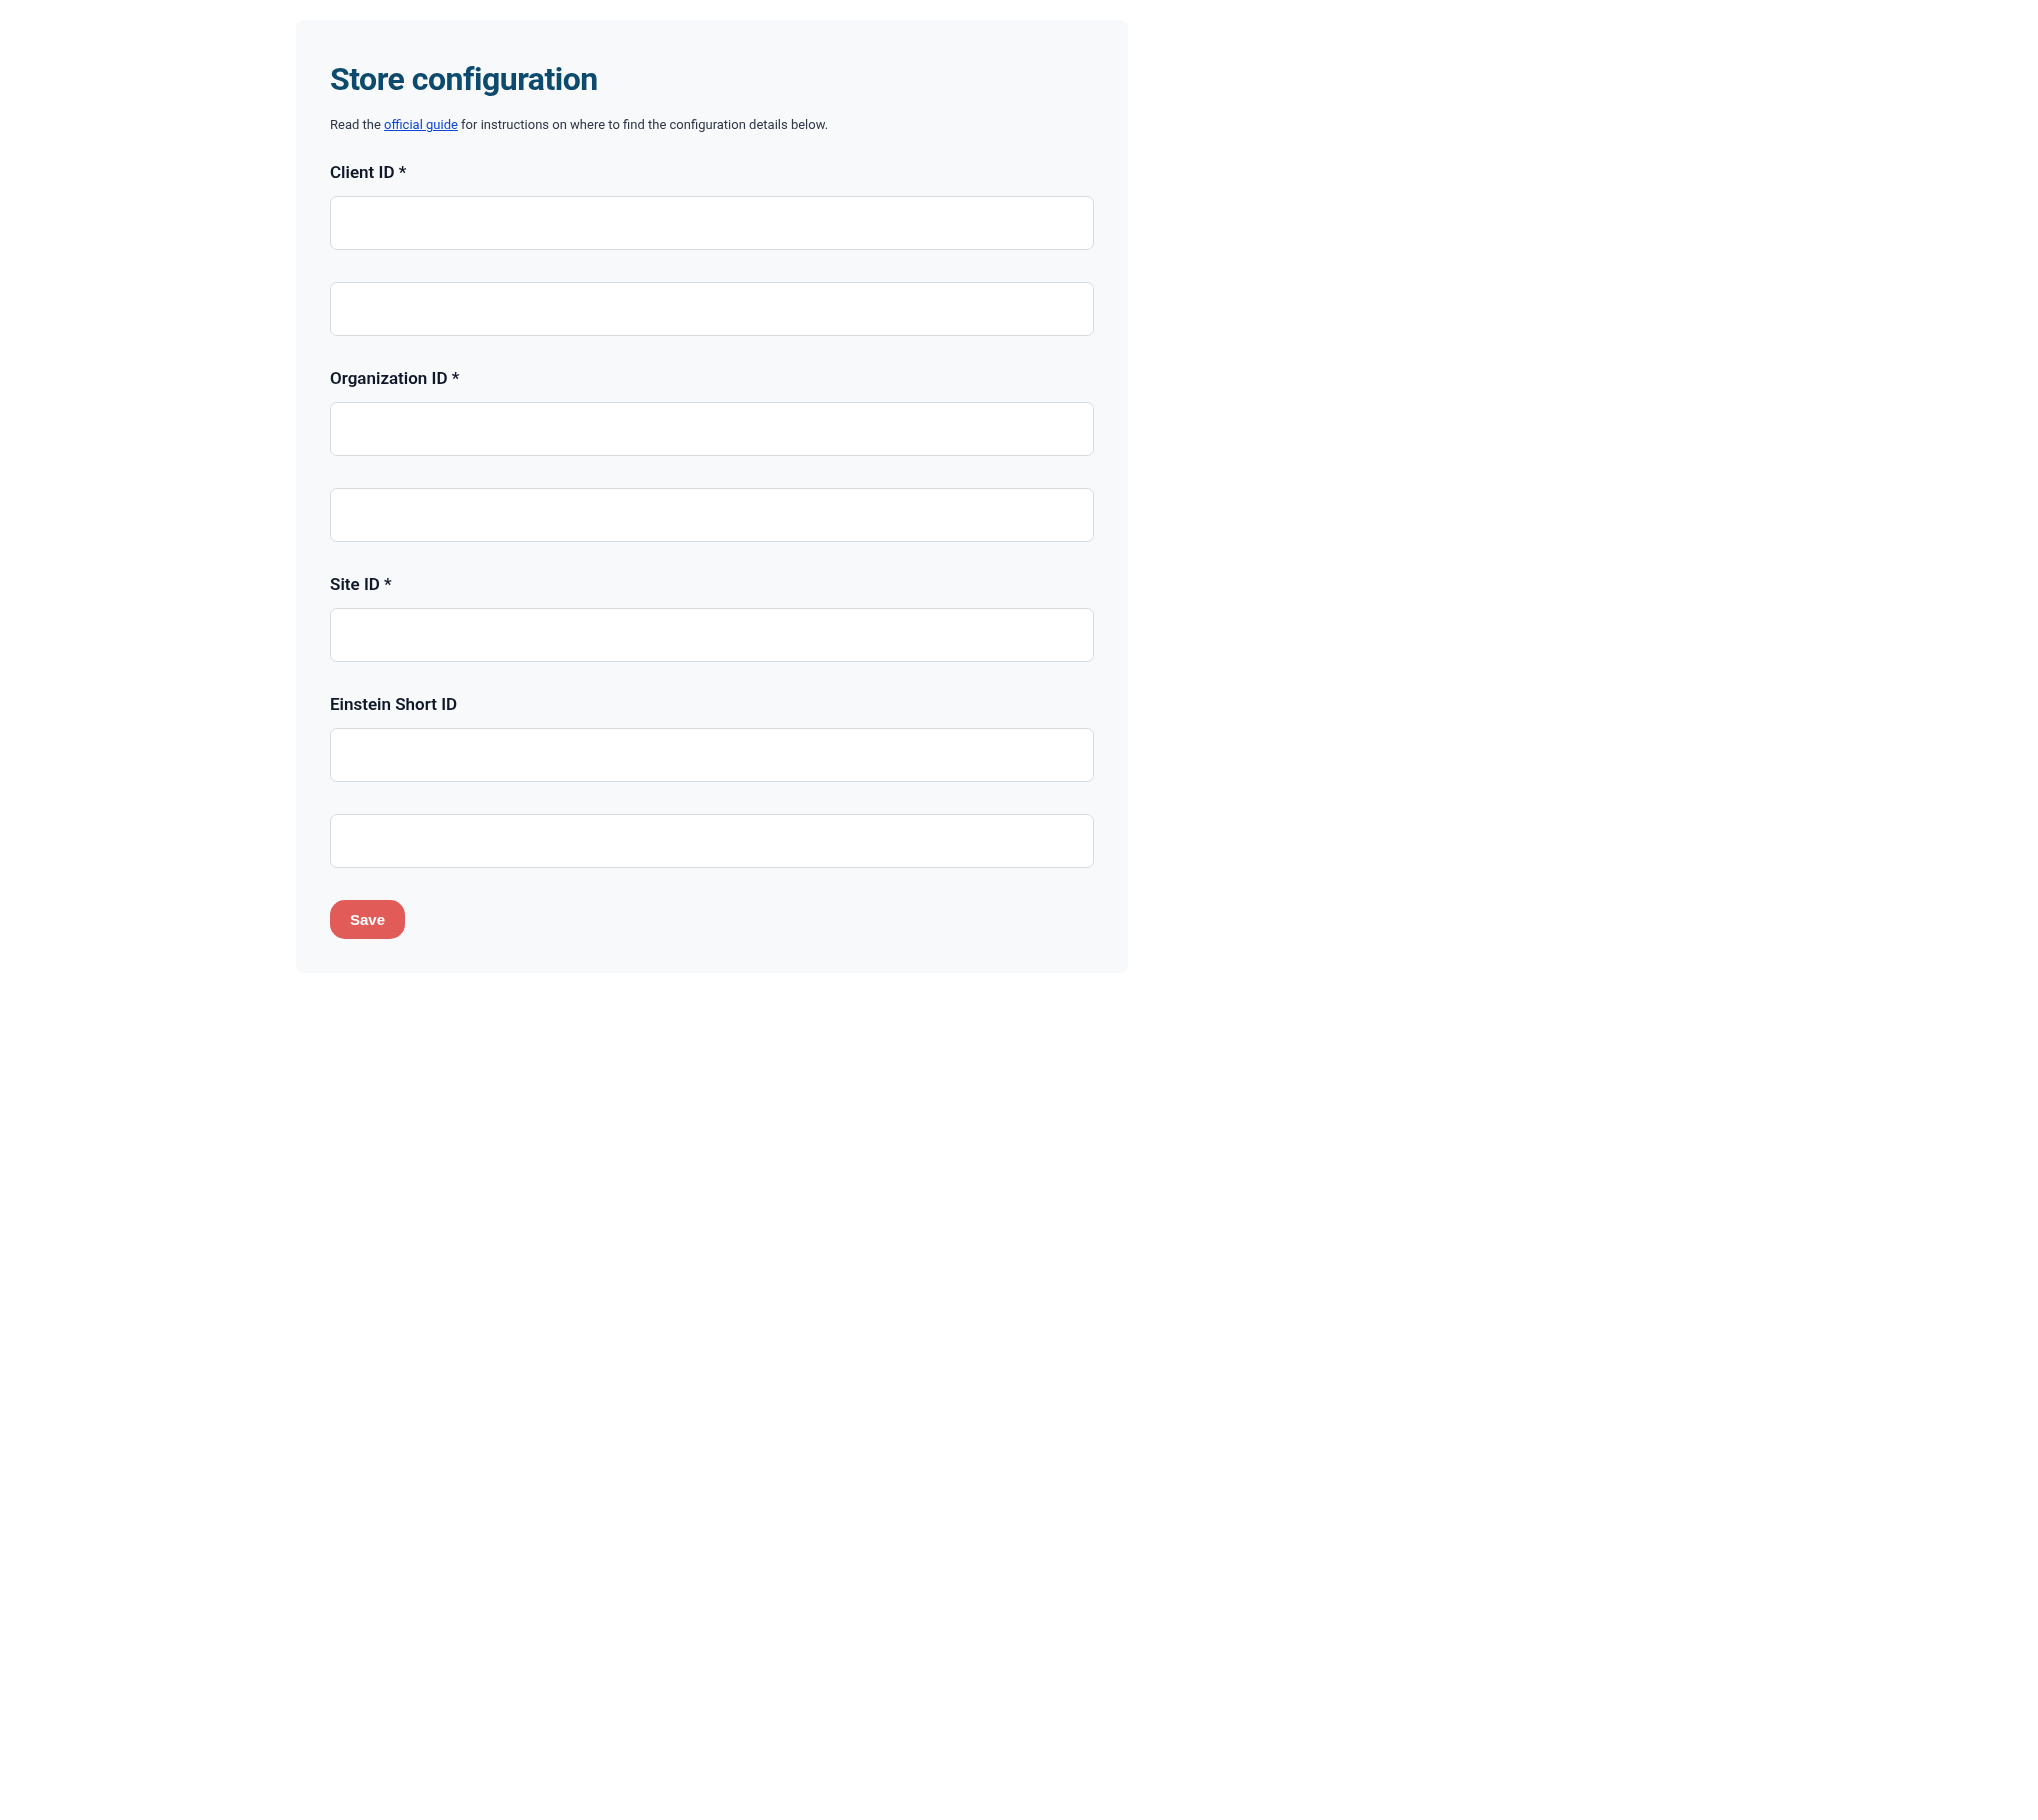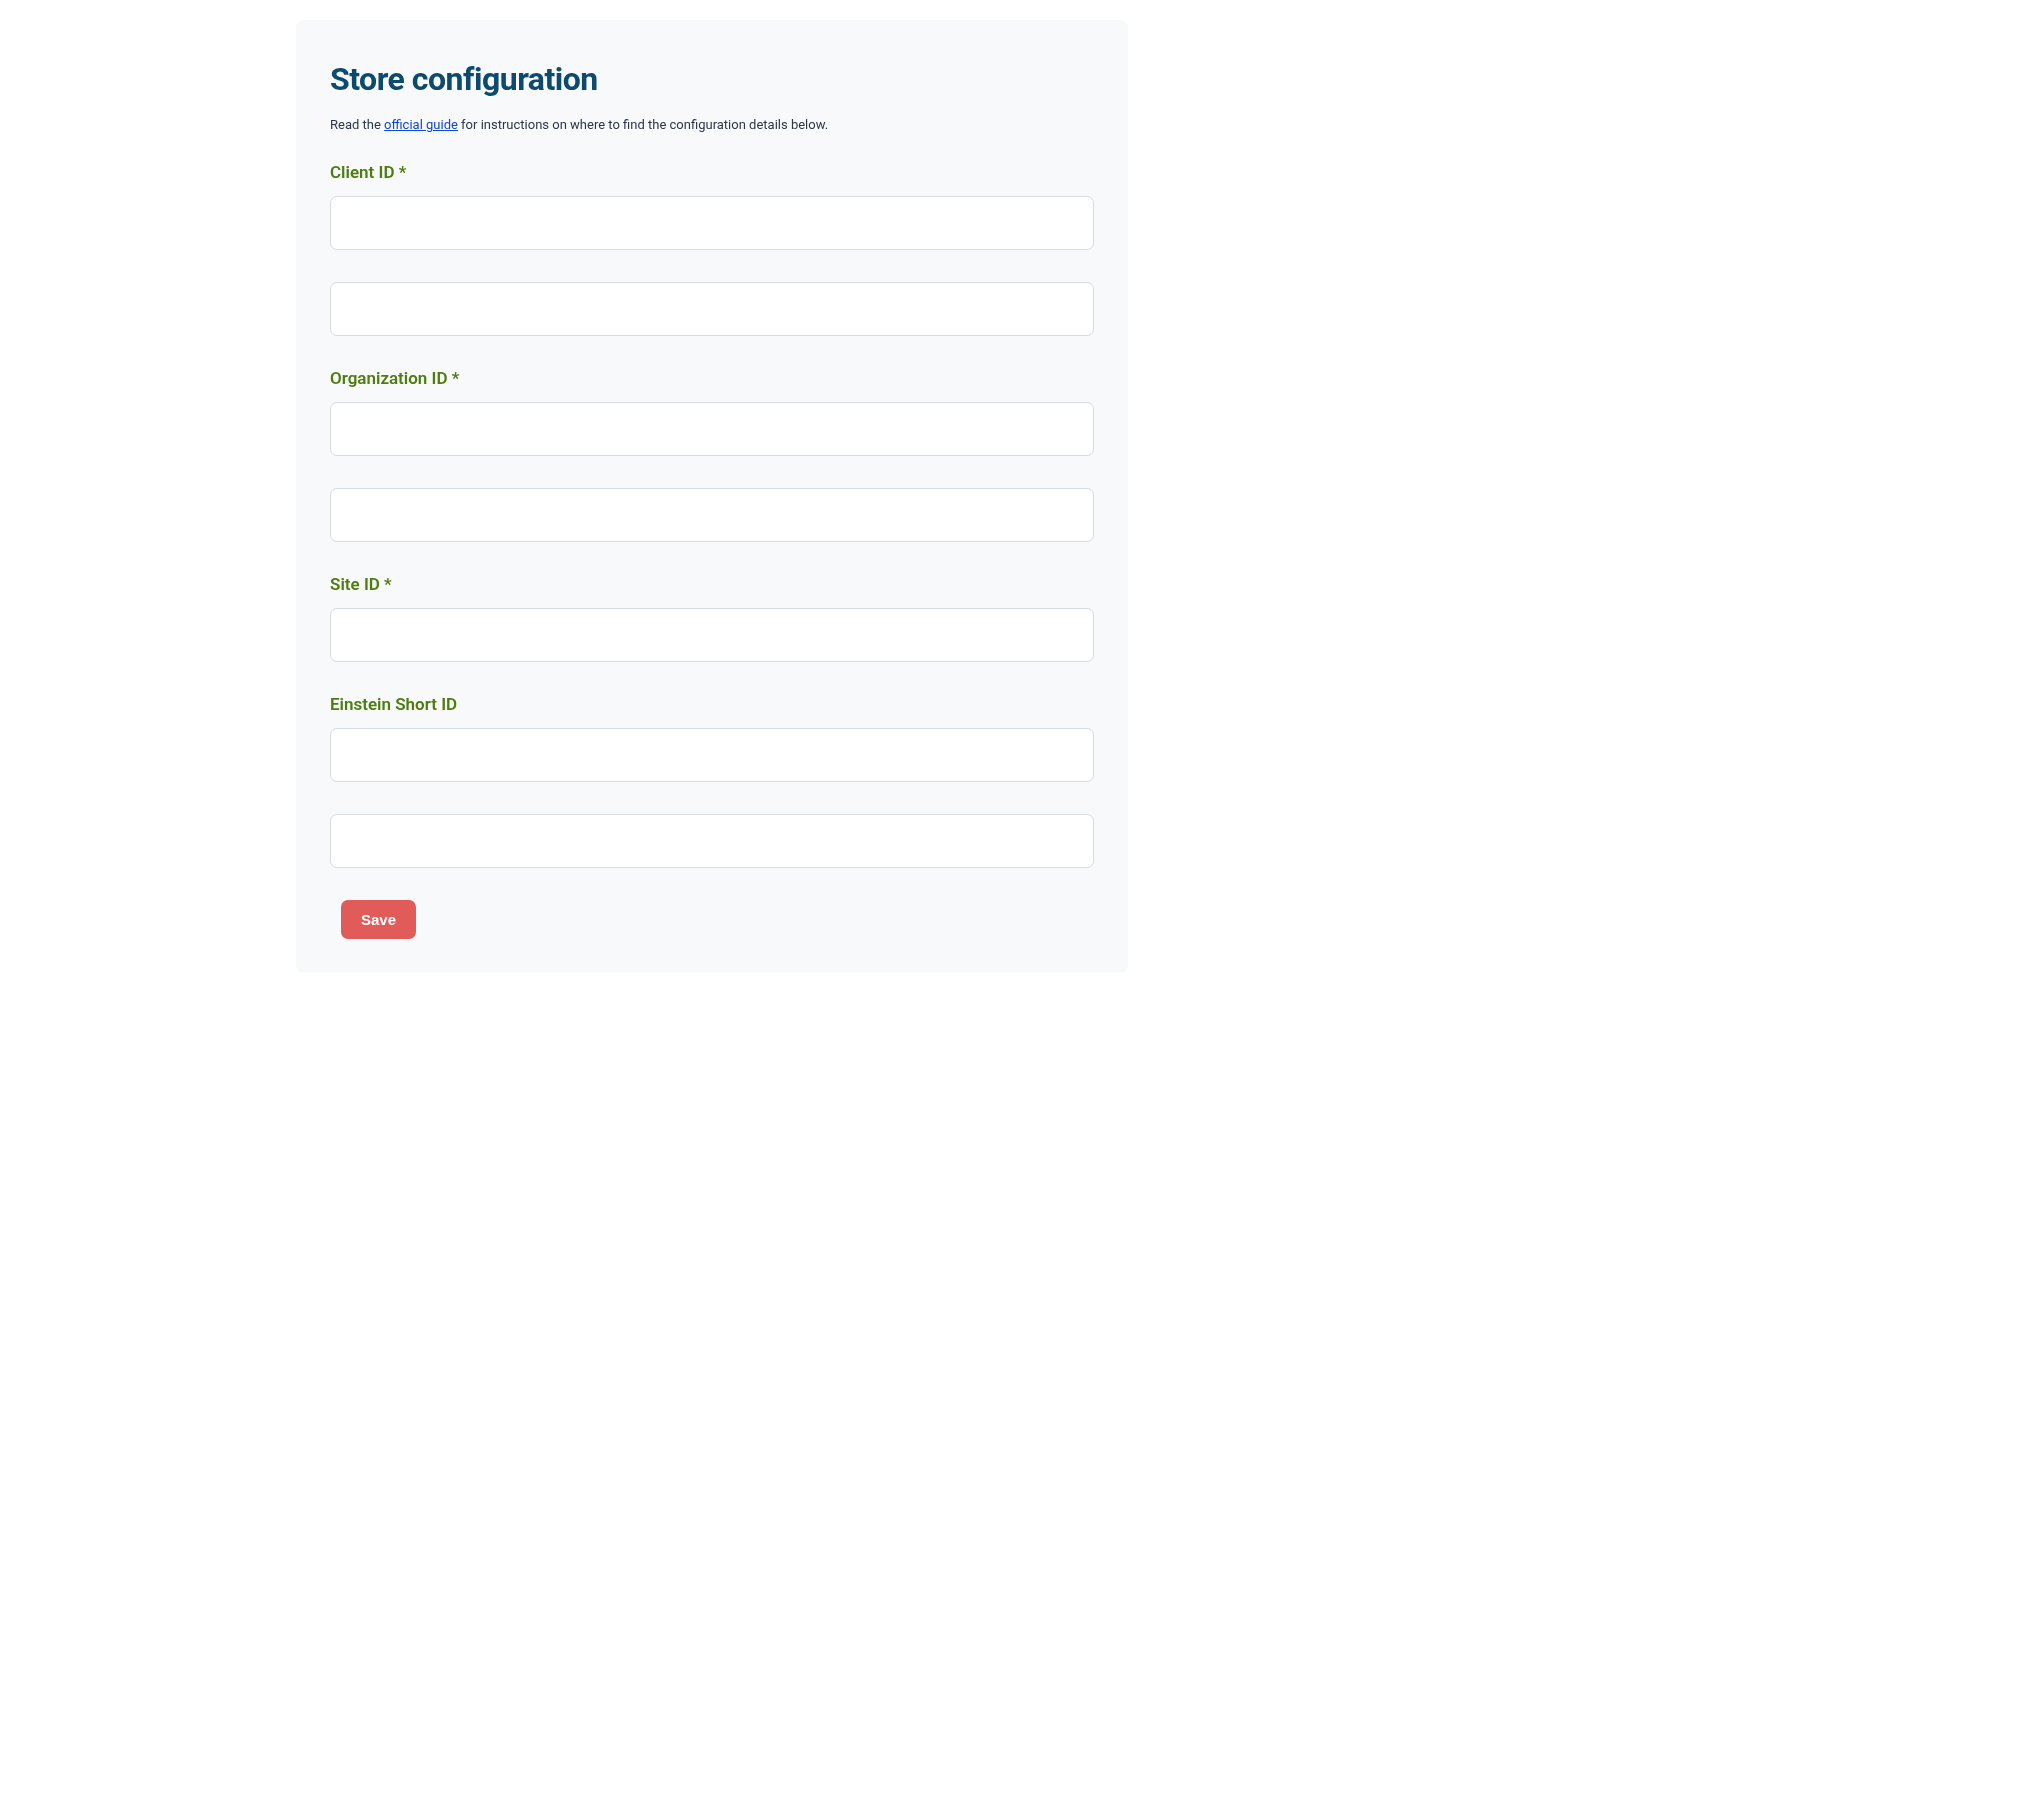--- a/index.html
+++ b/index.html
@@ -36,21 +36,21 @@
       line-height: 1.4;
     }
     .form-intro a {
       color: #0d47d9;
       text-decoration: underline;
     }
     .field-label {
       display: block;
       font-size: 17px;
       font-weight: 600;
-      color: #4d7c0f;
+      color: #0f172a;
       margin-bottom: 14px;
     }
     .text-input {
       width: 100%;
       height: 54px;
       padding: 10px 14px;
       font-size: 16px;
       border: 1px solid #d6dbe0;
       border-radius: 7px;
       background: #ffffff;
@@ -59,23 +59,22 @@
       margin-bottom: 32px;
     }
     .save-button {
       display: inline-block;
       padding: 11px 20px;
       font-size: 15px;
       font-weight: 600;
       color: #ffffff;
       background: #e15b58;
       border: none;
-      border-radius: 7px;
+      border-radius: 15px;
       cursor: pointer;
-      margin-left: 11px;
     }
   </style>
 </head>
 <body>
 
 <div class="page-wrapper">
   <div class="form-card">
 
     <h1 class="form-title">Store configuration</h1>
 

